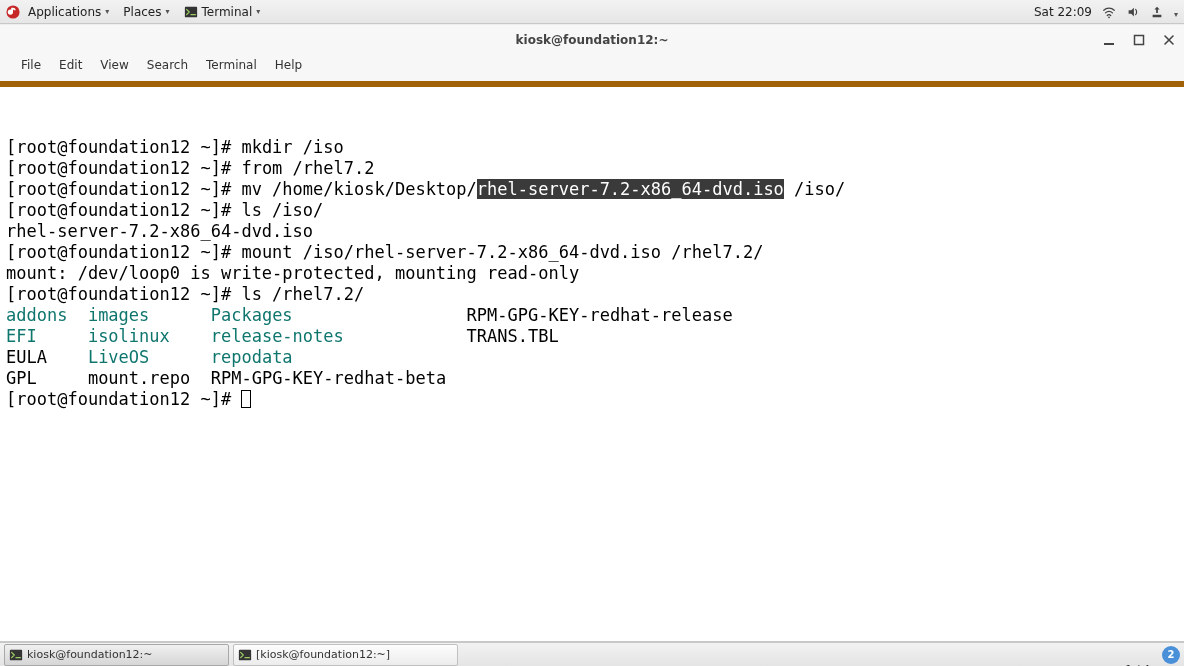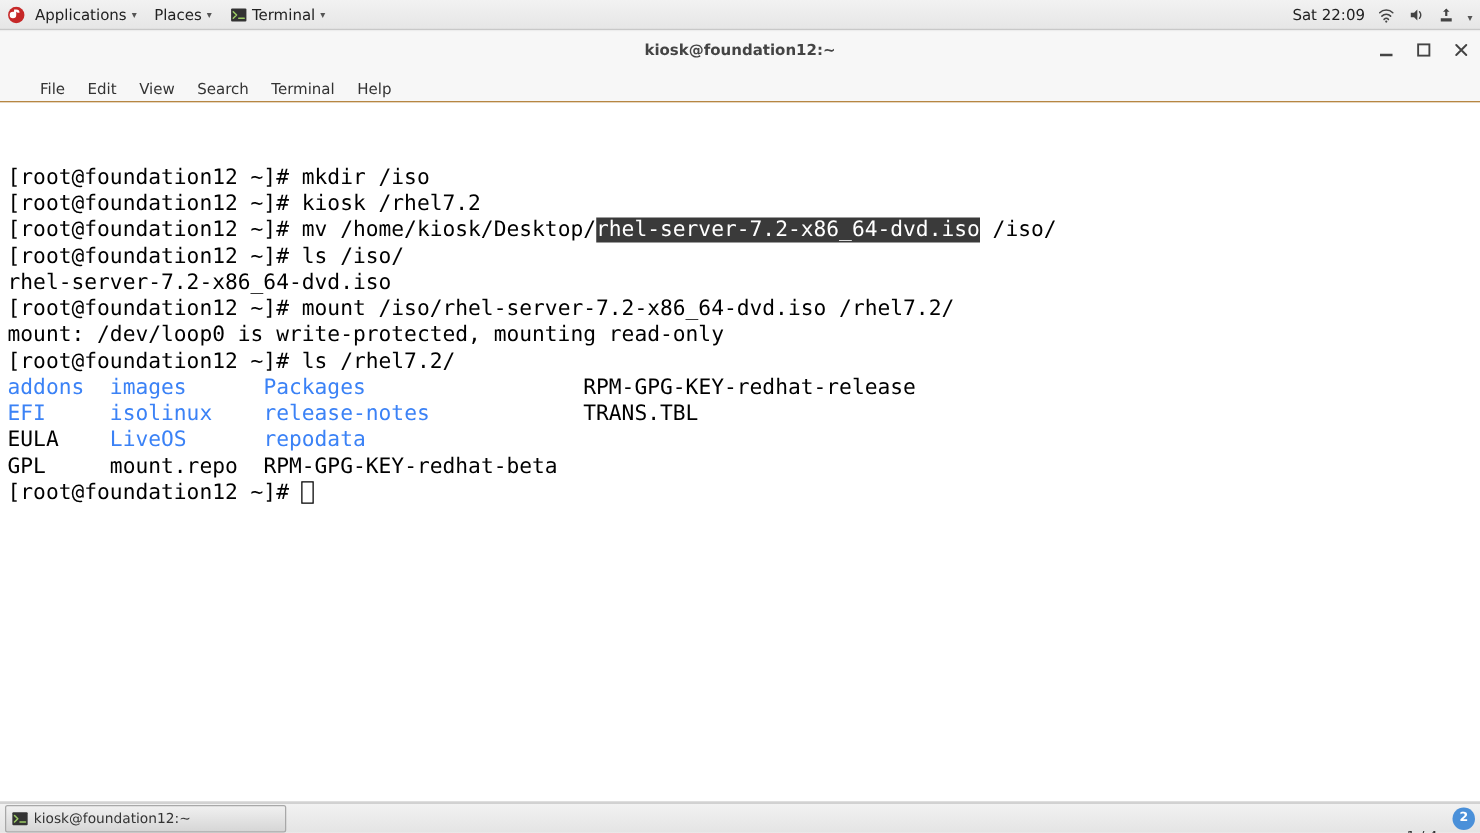--- a/index.html
+++ b/index.html
@@ -75,25 +75,25 @@
     gap: 16px;
   }
   .title-ctl {
     width: 14px; height: 14px;
     display: flex; align-items: center; justify-content: center;
     color: #444; cursor: default;
   }
   .menubar {
     height: 26px;
     display: flex;
-    align-items: flex-end;
+    align-items: flex-start;
     gap: 2px;
-    padding: 0 24px;
+    padding: 0 13px;
     color: #333;
-    border-bottom: 1px solid #a16207;
+    border-bottom: 6px solid #a16207;
   }
   .menu-item {
     padding: 3px 8px;
     cursor: default;
   }
 
   
   .terminal-body {
     flex: 1;
     background: #ffffff;
@@ -103,21 +103,21 @@
     line-height: 21px;
     padding: 50px 6px 6px 6px;
     white-space: pre;
     overflow: hidden;
     position: relative;
   }
   .sel {
     background: #3a3a3a;
     color: #fff;
   }
-  .blue { color: #3b82f6; }
+  .blue { color: #0f766e; }
   .cursor {
     display: inline-block;
     width: 10px;
     height: 18px;
     border: 1px solid #000;
     box-sizing: border-box;
     vertical-align: text-bottom;
     margin-bottom: 1px;
   }
 
@@ -247,21 +247,21 @@
   </div>
   <div class="menubar">
     <div class="menu-item">File</div>
     <div class="menu-item">Edit</div>
     <div class="menu-item">View</div>
     <div class="menu-item">Search</div>
     <div class="menu-item">Terminal</div>
     <div class="menu-item">Help</div>
   </div>
   <div class="terminal-body"><span>[root@foundation12 ~]# </span><span>mkdir /iso</span>
-<span>[root@foundation12 ~]# </span><span>kiosk /rhel7.2</span>
+<span>[root@foundation12 ~]# </span><span>from /rhel7.2</span>
 <span>[root@foundation12 ~]# </span><span>mv /home/kiosk/Desktop/</span><span class="sel">rhel-server-7.2-x86_64-dvd.iso</span><span> /iso/</span>
 <span>[root@foundation12 ~]# </span><span>ls /iso/</span>
 <span>rhel-server-7.2-x86_64-dvd.iso</span>
 <span>[root@foundation12 ~]# </span><span>mount /iso/rhel-server-7.2-x86_64-dvd.iso /rhel7.2/</span>
 <span>mount: /dev/loop0 is write-protected, mounting read-only</span>
 <span>[root@foundation12 ~]# </span><span>ls /rhel7.2/</span>
 <span class="blue" id="c-addons">addons  </span><span class="blue" id="c-images">images      </span><span class="blue" id="c-packages">Packages                 </span><span>RPM-GPG-KEY-redhat-release</span>
 <span class="blue" id="c-efi">EFI     </span><span class="blue" id="c-isolinux">isolinux    </span><span class="blue" id="c-release">release-notes            </span><span>TRANS.TBL</span>
 <span id="c-eula">EULA    </span><span class="blue" id="c-liveos">LiveOS      </span><span class="blue">repodata</span>
 <span id="c-gpl">GPL     </span><span id="c-media">mount.repo  </span><span>RPM-GPG-KEY-redhat-beta</span>
@@ -271,15 +271,24 @@
 <div class="taskbar">
   <div class="task-btn active">
     <span class="task-icon">
       <svg viewBox="0 0 16 16" width="14" height="14">
           <rect x="1" y="2" width="14" height="12" rx="1" fill="#333"></rect>
           <path d="M3 5l3 3-3 3M8 11h5" stroke="#9ccc65" stroke-width="1.4" fill="none" stroke-linecap="round" stroke-linejoin="round"></path>
         </svg>
     </span>
     <span class="task-label">kiosk@foundation12:~</span>
   </div>
+  <div class="task-btn">
+    <span class="task-icon">
+      <svg viewBox="0 0 16 16" width="14" height="14">
+          <rect x="1" y="2" width="14" height="12" rx="1" fill="#333"></rect>
+          <path d="M3 5l3 3-3 3M8 11h5" stroke="#9ccc65" stroke-width="1.4" fill="none" stroke-linecap="round" stroke-linejoin="round"></path>
+        </svg>
+    </span>
+    <span class="task-label">[kiosk@foundation12:~]</span>
+  </div>
   <div class="workspace-indicator">1 / 4</div>
   <div class="notif-badge">2</div>
 </div>
 
 </body></html>

